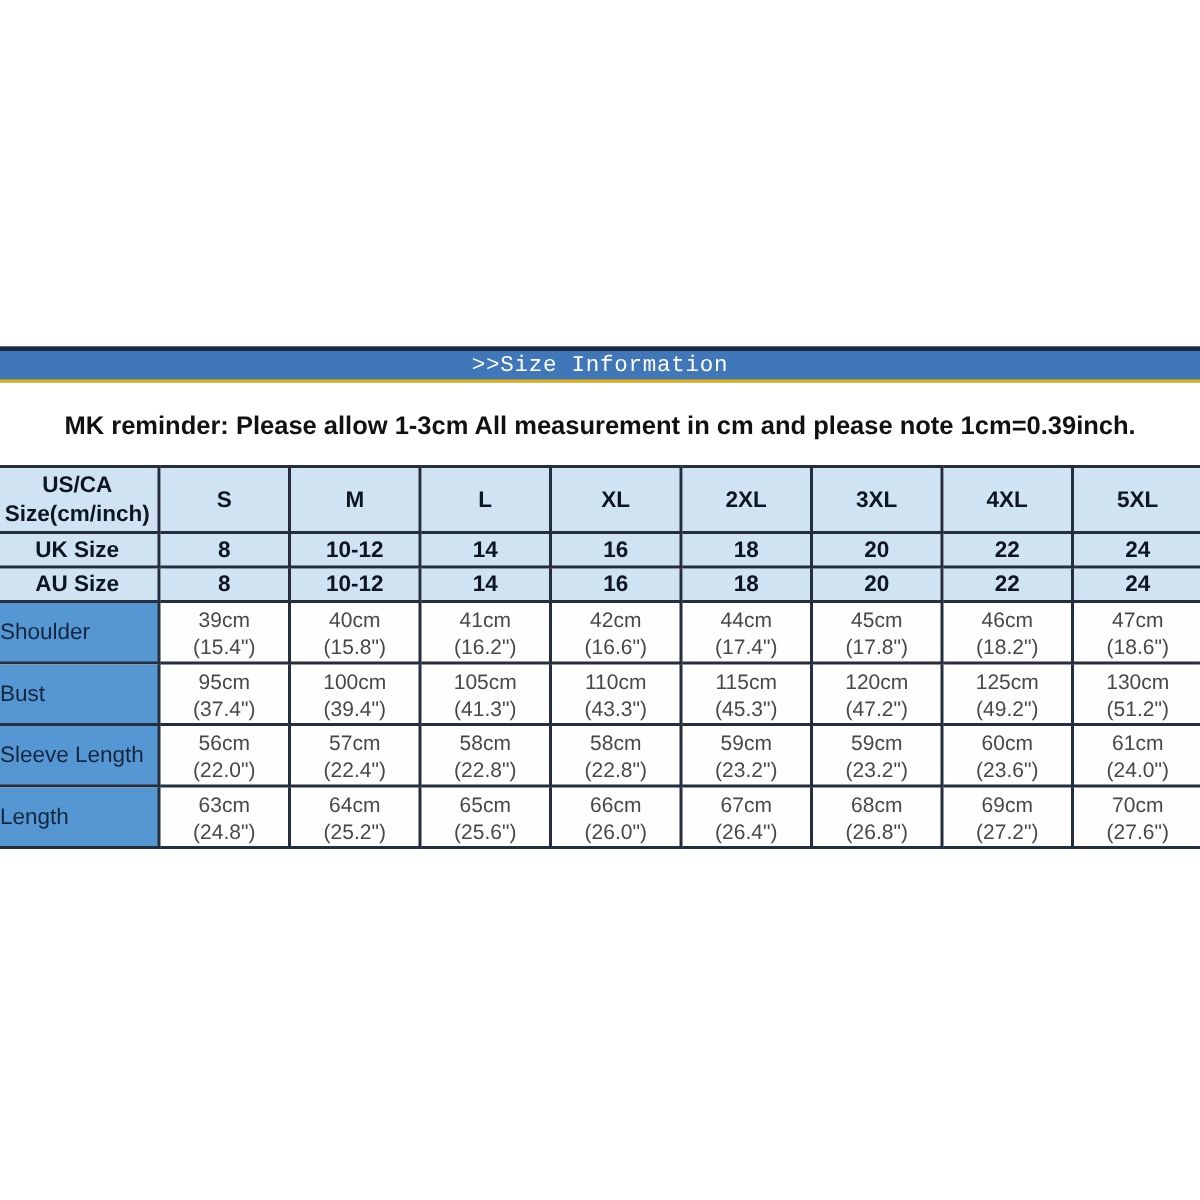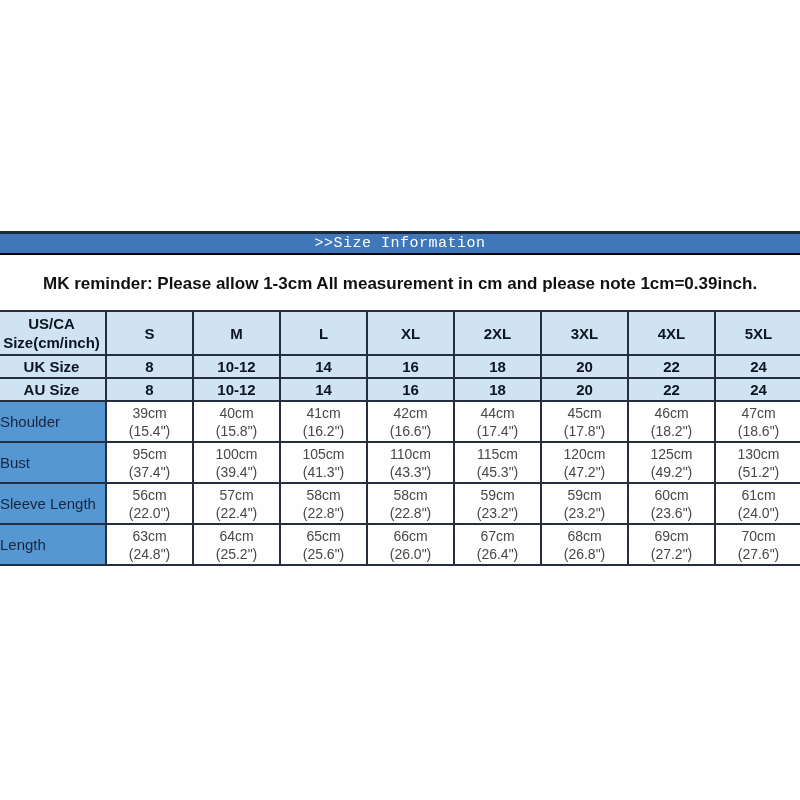--- a/index.html
+++ b/index.html
@@ -8,21 +8,21 @@
     background: #ffffff;
     overflow: hidden;
     font-family: "Liberation Sans", sans-serif;
   }
   
   .title-bar {
     margin-top: 231px;
     height: 19px;
     background: #3f77b9;
     border-top: 3px solid #1b2940;
-    border-bottom: 2px solid #000000;
+    border-bottom: 2px solid #eab308;
     display: flex; align-items: center; justify-content: center;
     color: #ffffff;
     font-family: "Liberation Mono", "DejaVu Sans Mono", monospace;
     font-size: 15px;
     letter-spacing: 0.5px;
   }
   
   .reminder {
     margin: 19px 0 0 -1px;
     font-size: 17px;

